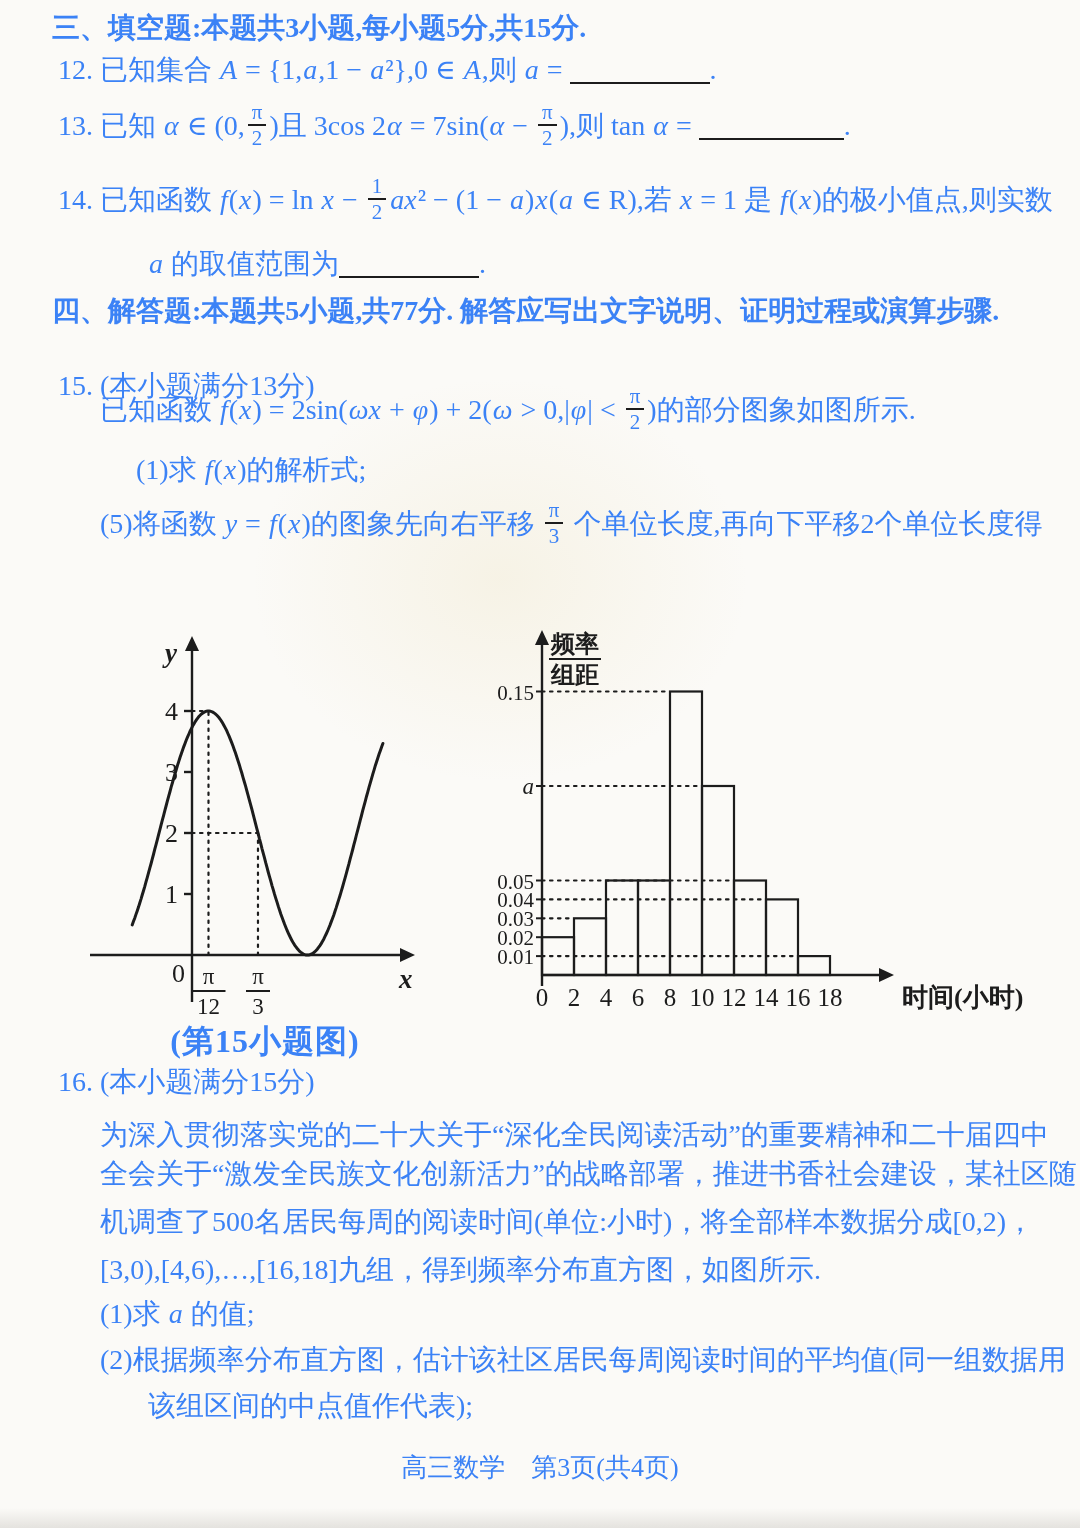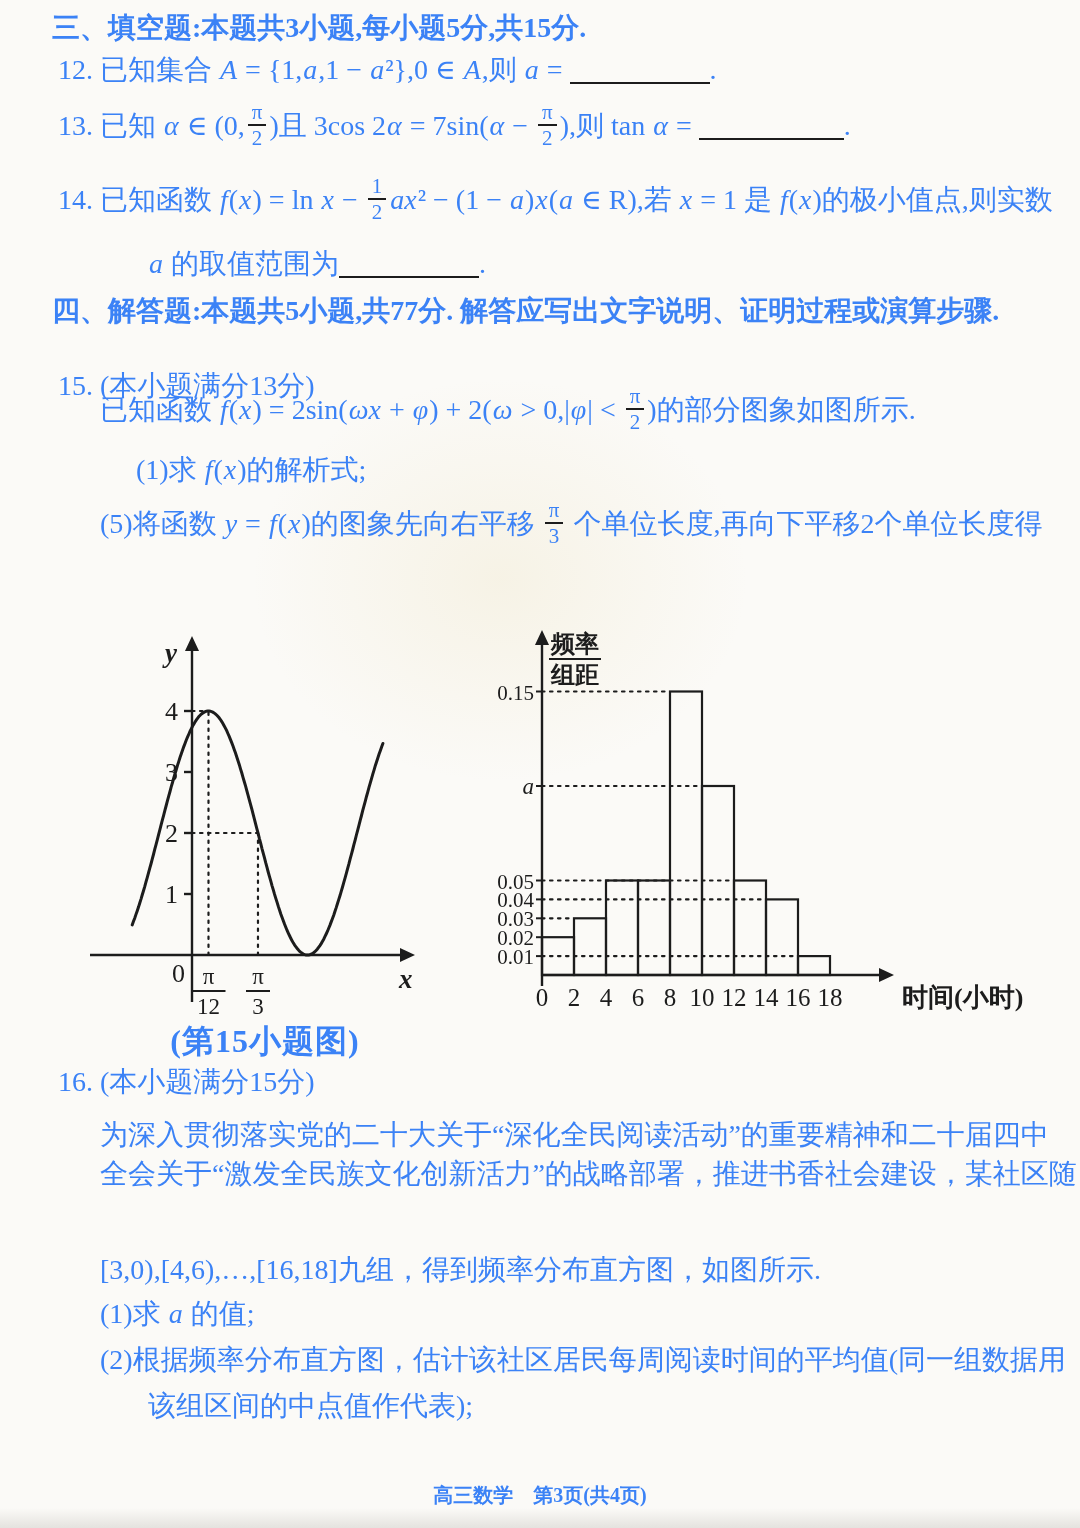--- a/index.html
+++ b/index.html
@@ -11,21 +11,21 @@
   }
   .line{position:absolute; white-space:pre; font-size:28px; line-height:1.3;}
   .bold{font-weight:bold;}
   .mi{font-style:italic; padding:0 1px;}
   .frac{display:inline-block; vertical-align:middle; text-align:center;
         font-size:21px; line-height:1.08; margin:0 3px; transform:translateY(-3px);}
   .fn{display:block; border-bottom:2px solid #1c1c1c; padding:0 4px;}
   .fd{display:block; padding-top:1px;}
   .blank{display:inline-block; border-bottom:2.5px solid #1c1c1c; height:0.85em; vertical-align:-5px;}
   .caption{position:absolute; font-size:32px; font-weight:bold; letter-spacing:1px; text-align:center;}
-  .footer{position:absolute; left:0; right:0; text-align:center; font-size:20px; font-weight:bold;margin-top:32px;}
+  .footer{position:absolute; left:0; right:0; text-align:center; font-size:26px; font-weight:normal;}
   .watermark{position:absolute; left:230px; top:360px; width:540px; height:440px;
     background:radial-gradient(ellipse at center, rgba(222,203,138,0.16), rgba(222,203,138,0) 65%);
     pointer-events:none;}
   .smudge{position:absolute; left:0; right:0; bottom:0; height:20px;
     background:linear-gradient(rgba(232,230,226,0), rgba(210,207,202,0.55));}
   svg text{font-family:"Liberation Serif","DejaVu Serif",serif;}
 </style>
 </head>
 <body>
 
@@ -119,20 +119,21 @@
       <text x="288" y="398" fill="#1c1c1c" font-size="25" text-anchor="middle">14</text>
       <text x="320" y="398" fill="#1c1c1c" font-size="25" text-anchor="middle">16</text>
       <text x="352" y="398" fill="#1c1c1c" font-size="25" text-anchor="middle">18</text>
     </svg>
 
   <div class="caption" style="left:150px; top:1020px; width:230px;">(第15小题图)</div>
 
   <div class="line" style="left:58px; top:1064px;">16. (本小题满分15分)</div>
   <div class="line" style="left:100px; top:1108px;margin-top:9px;">为深入贯彻落实党的二十大关于“深化全民阅读活动”的重要精神和二十届四中</div>
   <div class="line" style="left:100px; top:1156px;">全会关于“激发全民族文化创新活力”的战略部署，推进书香社会建设，某社区随</div>
+  <div class="line" style="left:100px; top:1204px;">机调查了500名居民每周的阅读时间(单位:小时)，将全部样本数据分成[0,2)，</div>
   <div class="line" style="left:100px; top:1252px;">[3,0),[4,6),…,[16,18]九组，得到频率分布直方图，如图所示.</div>
   <div class="line" style="left:100px; top:1296px;"><span>(1)求 </span><span class="mi">a</span><span> 的值;</span></div>
   <div class="line" style="left:100px; top:1342px;">(2)根据频率分布直方图，估计该社区居民每周阅读时间的平均值(同一组数据用</div>
   <div class="line" style="left:148px; top:1388px;">该组区间的中点值作代表);</div>
 
   <div class="footer" style="top:1450px;">高三数学　第3页(共4页)</div>
   <div class="smudge"></div>
 </div>
 
 </body></html>

